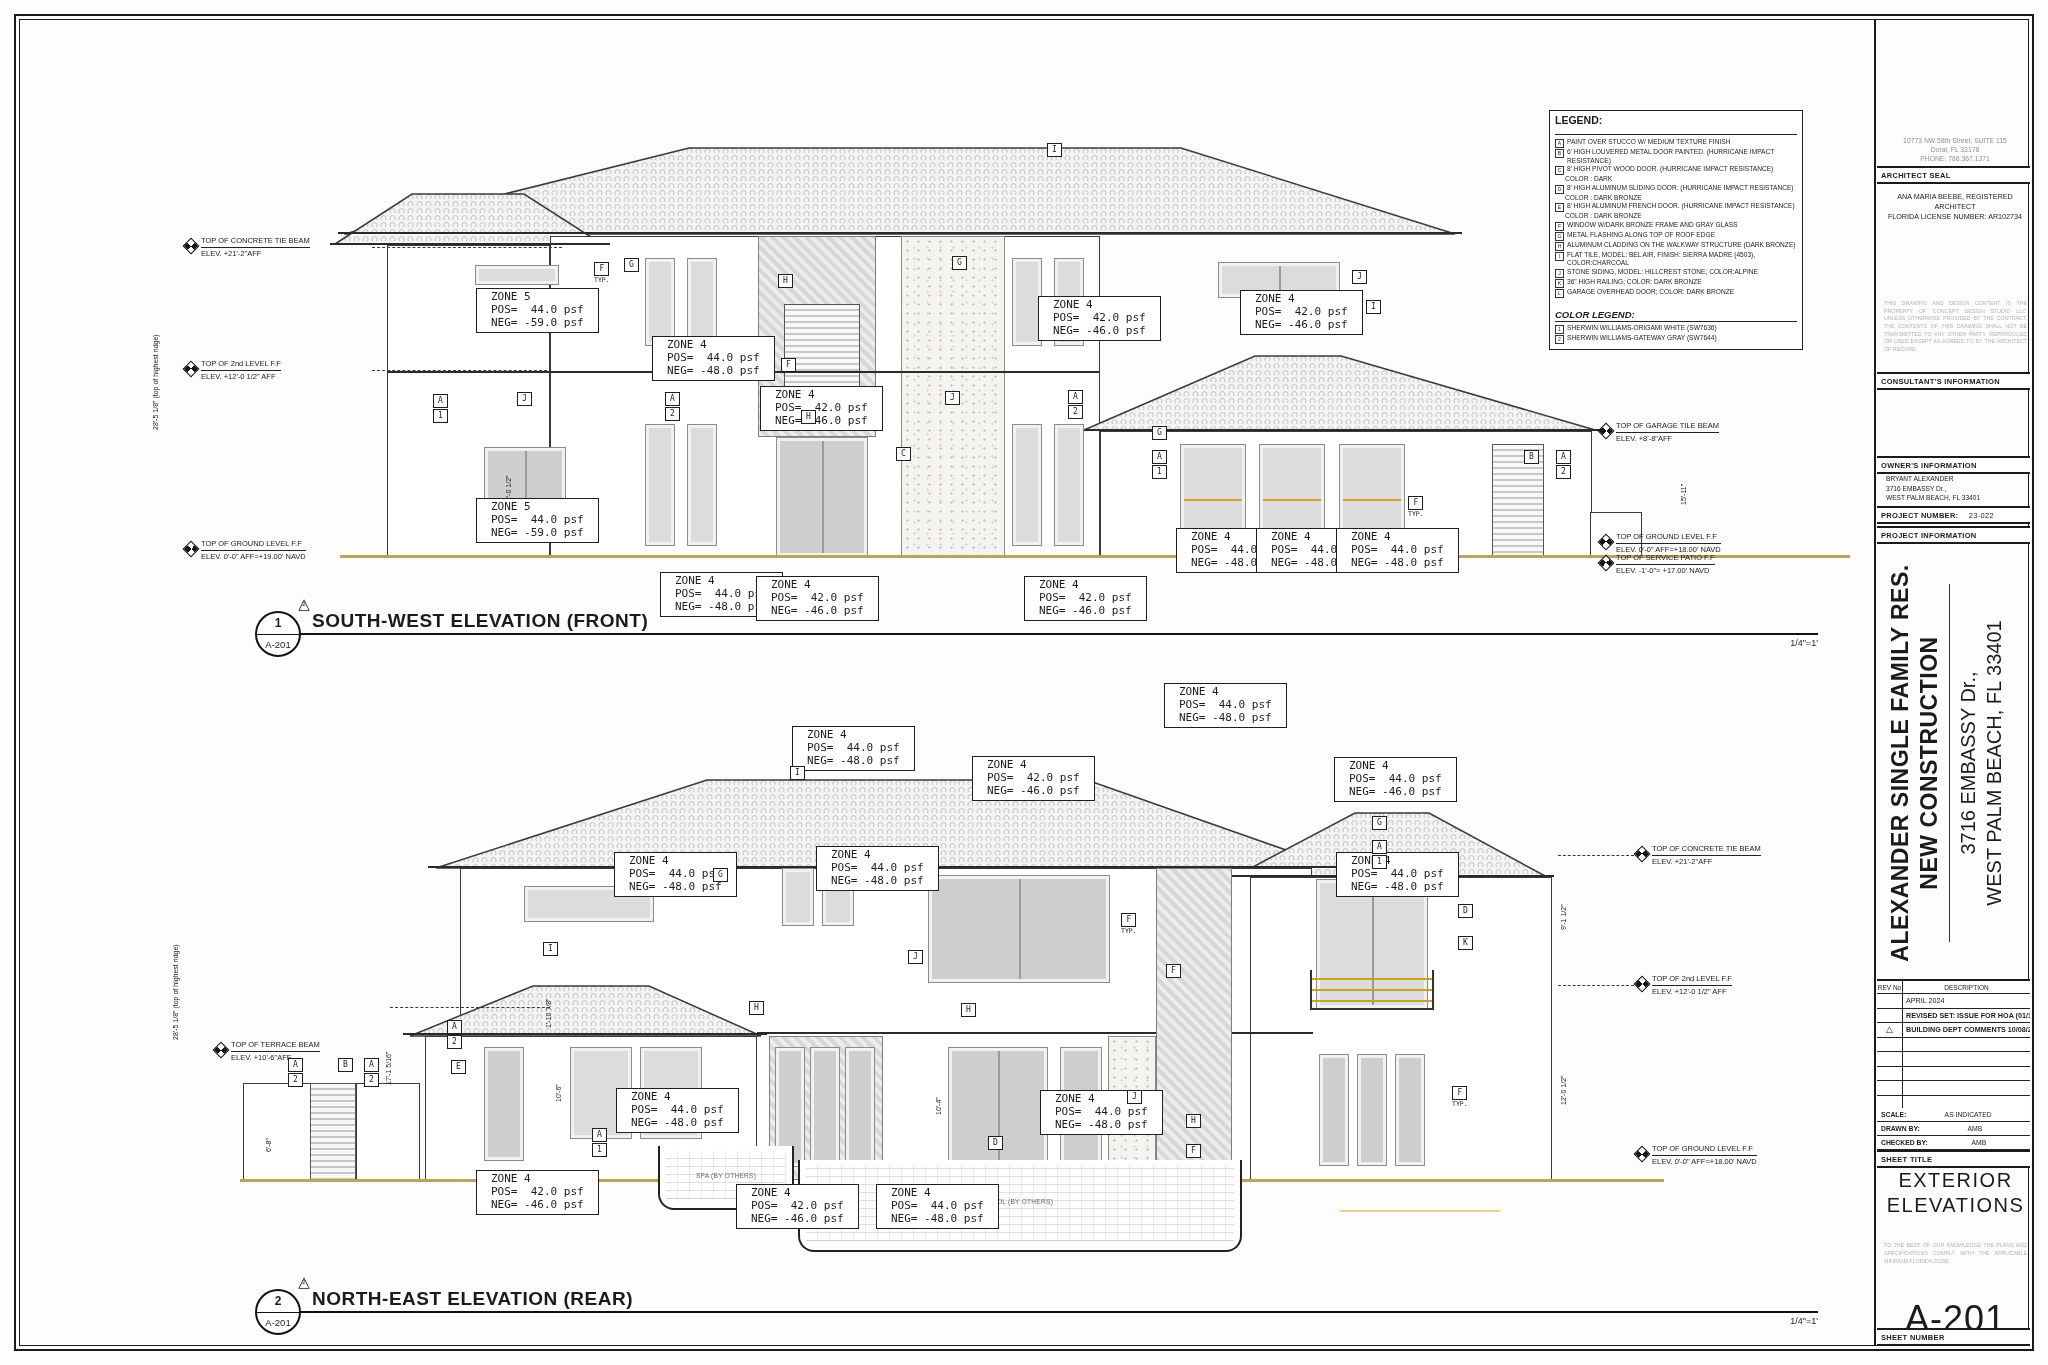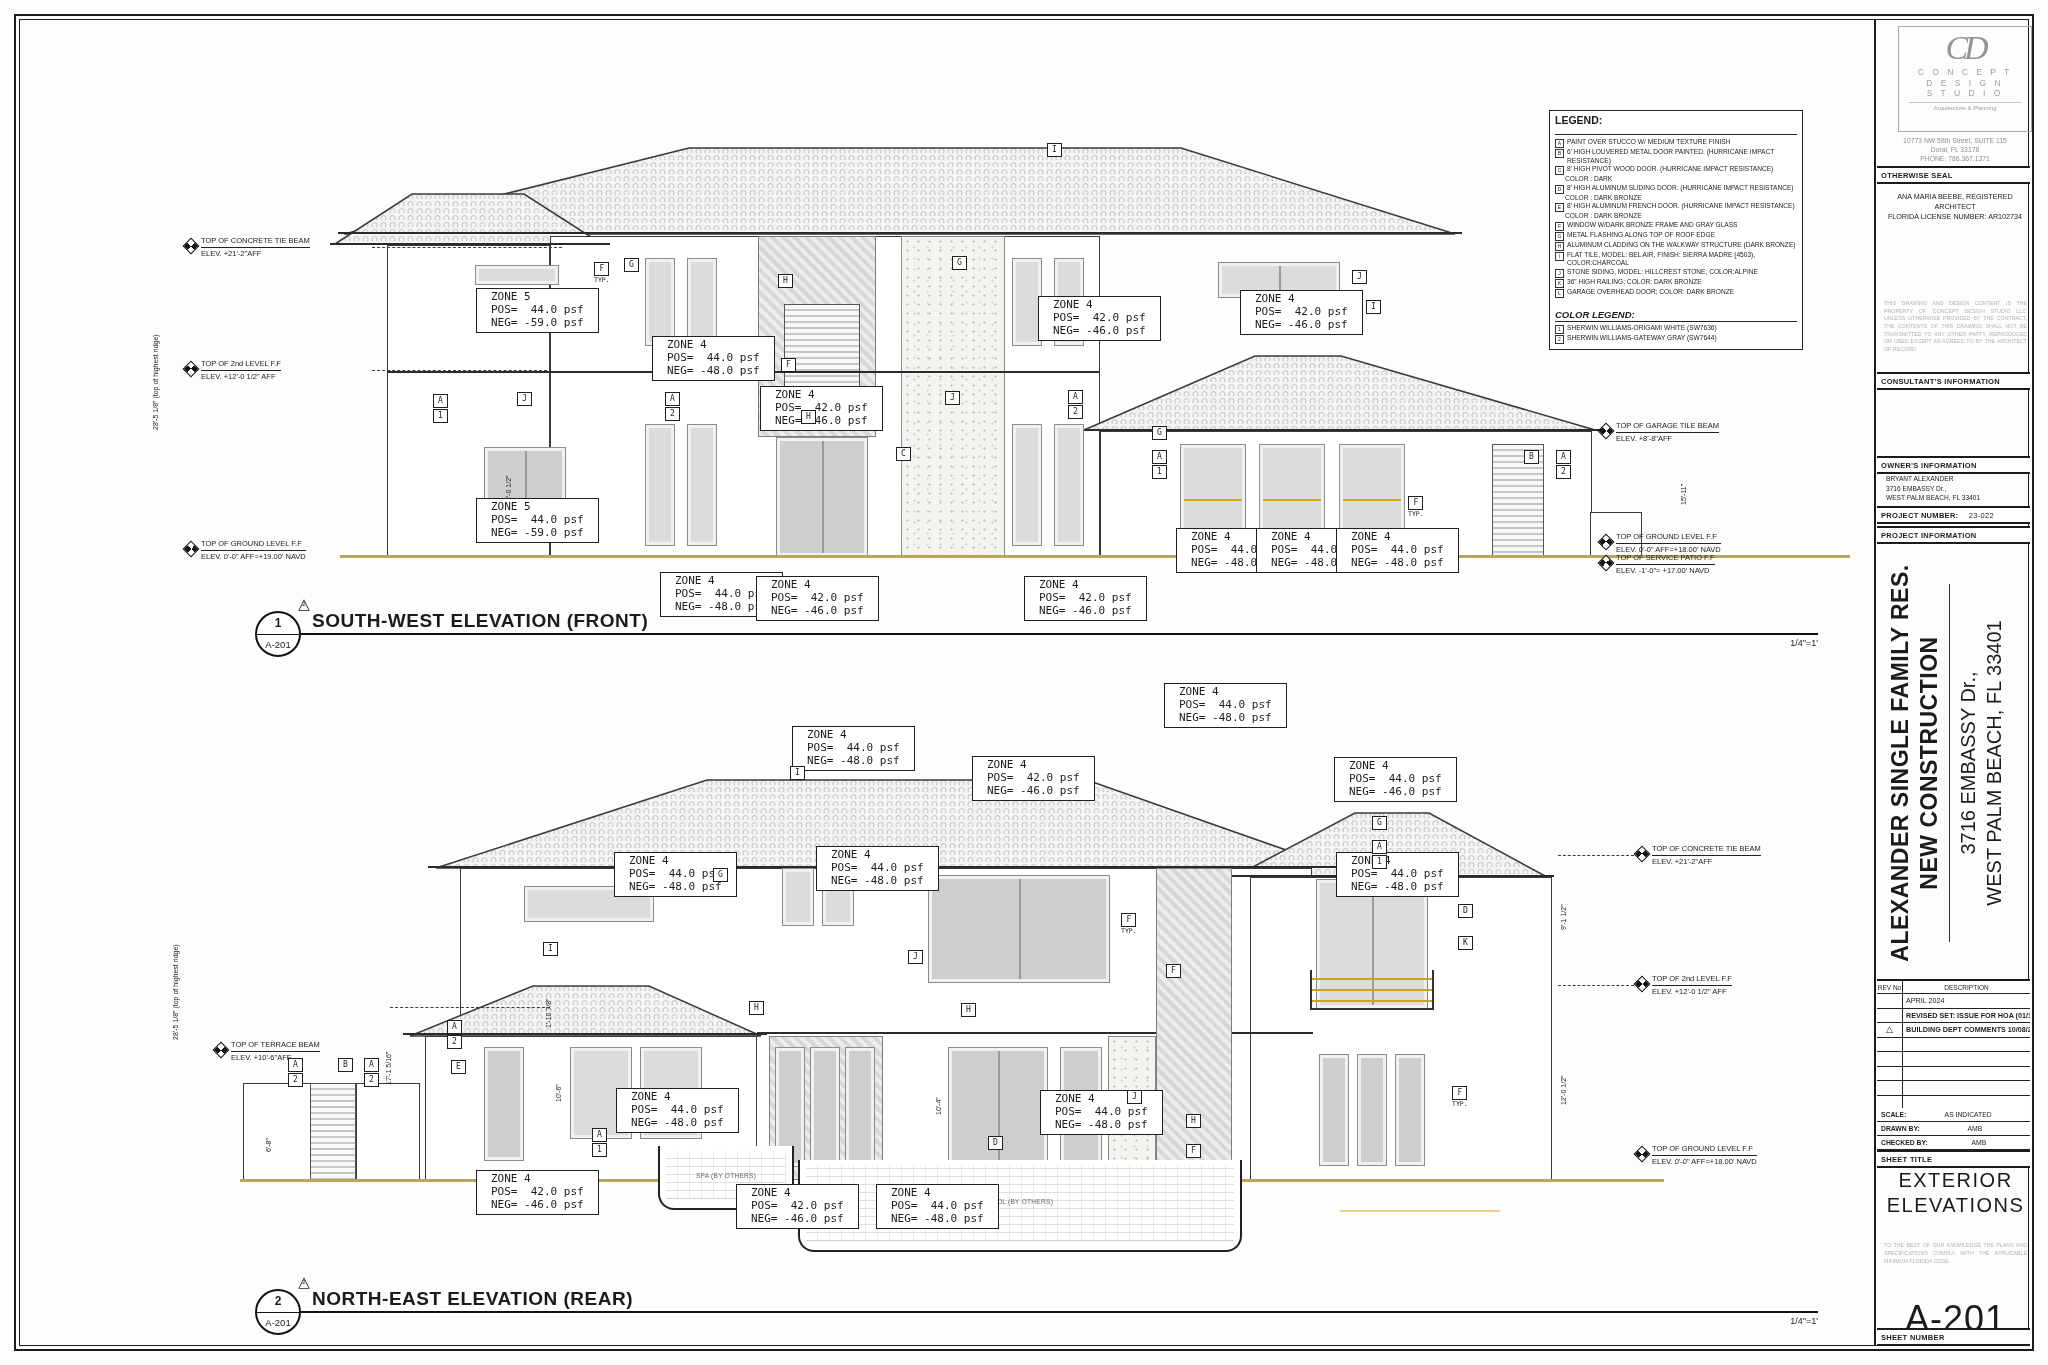--- a/index.html
+++ b/index.html
@@ -617,36 +617,27 @@
   <div class="delta" style="left:296px;top:1273px;">
     <span class="tri">△</span>
     <span class="no">2</span>
   </div>
   <div class="elev-title" style="left:312px;top:1288px;">NORTH-EAST ELEVATION (REAR)</div>
   <div class="title-rule" style="left:299px;top:1311px;width:1519px;"></div>
   <div class="scale-txt" style="left:1730px;top:1316px;width:88px;text-align:right;">1/4"=1'</div>
 
   <div class="panel-line"></div>
 
-  <div class="tb-logo">
-    <div class="cd">CD</div>
-    <div class="lname">
-      <div>C O N C E P T</div>
-      <div>D E S I G N</div>
-      <div>S T U D I O</div>
-    </div>
-    <div class="ltag">Arquitecture &amp; Planning</div>
-  </div>
   <div class="tb-addr">
     <div>10773 NW 58th Street, SUITE 115</div>
     <div>Doral, FL 33178</div>
     <div>PHONE: 786.367.1371</div>
   </div>
 
-  <div class="tb-bar" style="top:166px;">OTHERWISE SEAL</div>
+  <div class="tb-bar" style="top:166px;">ARCHITECT SEAL</div>
   <div class="tb-arch">
     <div>ANA MARIA BEEBE, REGISTERED ARCHITECT</div>
     <div>FLORIDA LICENSE NUMBER: AR102734</div>
   </div>
   <div class="tb-copy">THIS DRAWING AND DESIGN CONTENT IS THE PROPERTY OF 'CONCEPT DESIGN STUDIO LLC' UNLESS OTHERWISE PROVIDED BY THE CONTRACT, THE CONTENTS OF THIS DRAWING SHALL NOT BE TRANSMITTED TO ANY OTHER PARTY, REPRODUCED OR USED EXCEPT AS AGREED TO BY THE ARCHITECT OF RECORD.</div>
 
   <div class="tb-bar" style="top:372px;">CONSULTANT'S INFORMATION</div>
 
   <div class="tb-bar" style="top:456px;">OWNER'S INFORMATION</div>
   <div class="tb-owner">

